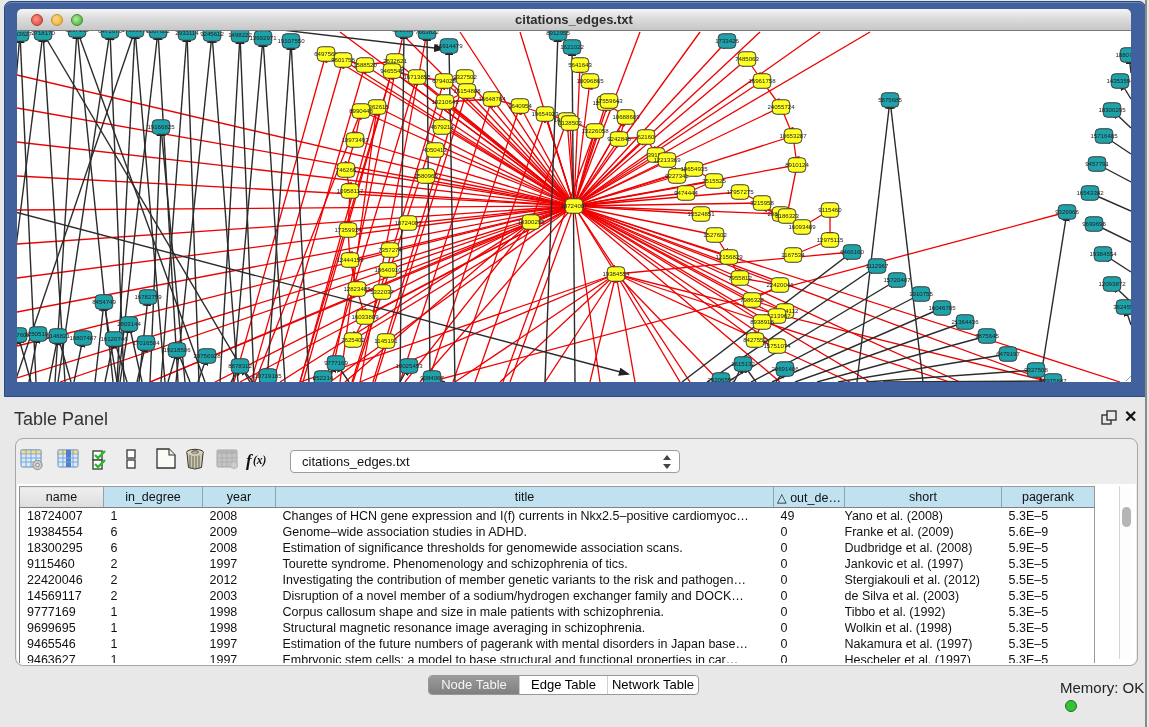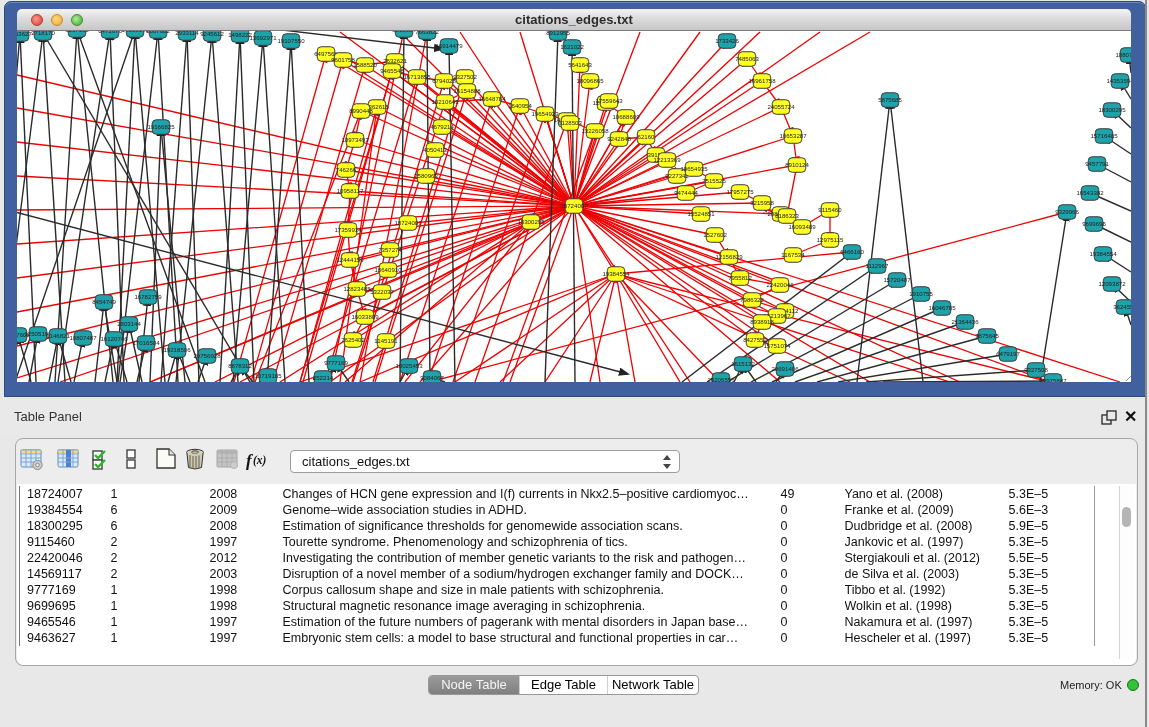--- a/index.html
+++ b/index.html
@@ -8,21 +8,21 @@
  box-shadow:inset 0 1px 0 #6b86b8}
 #titlebar{position:absolute;left:17px;top:9px;width:1114px;height:22px;
  background:linear-gradient(#f4f4f4,#dcdcdc 45%,#c7c7c7);border-radius:5px 5px 0 0;
  border-bottom:1px solid #7a7a7a}
 #titlebar .t{text-align:center;font-size:13px;font-weight:bold;color:#2c2c2c;
  line-height:22px}
 .tl{position:absolute;top:5px;width:12px;height:12px;border-radius:50%}
 #canvas{position:absolute;left:17px;top:31px;width:1114px;height:351px;
  background:#fff;overflow:hidden}
 #tp-head{position:absolute;left:0;top:399px;width:1145px;height:35px;background:#e9e9e9}
-#tp-head .t{position:absolute;left:14px;top:10px;font-size:13px;color:#333}
+#tp-head .t{position:absolute;left:14px;top:10px;font-size:18px;color:#333}
 #panel{position:absolute;left:15px;top:438px;width:1123px;height:228px;
  background:#ededed;border:1px solid #a6a6a6;border-radius:8px}
 #tblbg{position:absolute;left:1px;top:45px;width:1119px;height:181px;background:#fff;
  border-radius:0 0 7px 7px}
 #dd{position:absolute;left:274px;top:11px;width:390px;height:23px;background:#fff;
  border:1px solid #9c9c9c;border-radius:4px;font-size:13px;color:#111;
  line-height:21px;padding-left:11px}
 #tbl{position:absolute;left:3px;top:47px;width:1077px;height:177px;overflow:hidden}
 table{border-collapse:collapse;table-layout:fixed;width:1076px;font-size:12.5px;color:#111;
  border-left:1px solid #777;border-right:1px solid #999}
@@ -37,21 +37,21 @@
 #sbar{position:absolute;left:1103px;top:47px;width:14px;height:173px;background:#fdfdfd;
  border-left:1px solid #d5d5d5}
 #sbar .th{position:absolute;left:2px;top:21px;width:9px;height:20px;background:#b5b5b5;
  border-radius:5px}
 #tabs{position:absolute;left:428px;top:675px;height:20px;border:1px solid #989898;
  border-radius:4px;background:#fff;display:flex;font-size:13px;line-height:18px;
  overflow:hidden}
 #tabs div{padding:0;text-align:center}
 #tabs .sel{background:linear-gradient(#9a9a9a,#7f7f7f);color:#f5f5f5}
 #tabs .sep{border-left:1px solid #cfcfcf}
-#mem{position:absolute;left:1060px;top:679px;font-size:11px;color:#222}
+#mem{position:absolute;left:1060px;top:679px;font-size:15px;color:#222}
 #mem .dot{display:inline-block;width:12px;height:12px;border-radius:50%;
  background:#35c235;border:1px solid #1d6e1d;vertical-align:-2px;margin-left:5px}
 #rborder{position:absolute;left:1145px;top:0;width:2px;height:727px;background:#8a8a8a}
 </style></head><body>
 <div id="winframe"></div>
 <div id="titlebar">
     <div class="t">citations_edges.txt</div>
  <div class="tl" style="left:14px;background:radial-gradient(circle at 4px 4px,#f79a90,#ec6255 55%,#cf4437);border:1px solid #b33a2f"></div>
  <div class="tl" style="left:34px;background:radial-gradient(circle at 4px 4px,#fcd789,#f5bd4f 55%,#dd9e33);border:1px solid #c08e2c"></div>
  <div class="tl" style="left:54px;background:radial-gradient(circle at 4px 4px,#b7e9a2,#69c957 55%,#48a437);border:1px solid #3f8d31"></div>
@@ -954,37 +954,46 @@
 </svg>
  <div id="dd">citations_edges.txt
    <svg width="10" height="14" style="position:absolute;right:7px;top:4px">
      <path d="M5 0 L9 5 H1 z" fill="#444"></path>
         <path d="M5 14 L9 9 H1 z" fill="#444"></path>
       </svg>
  </div>
  <div id="tbl">
       <table>
   <tbody>
+          <tr>
+            <th class="c1">name</th>
+            <th class="c2">in_degree</th>
+            <th class="c3">year</th>
+      <th class="c4">title</th>
+            <th class="c5">△ out_de…</th>
+      <th class="c6">short</th>
+            <th class="c7">pagerank</th>
+          </tr>
   <tr>
             <td class="c1">18724007</td>
             <td class="c2">1</td>
             <td class="c3">2008</td>
             <td class="c4">Changes of HCN gene expression and I(f) currents in Nkx2.5–positive cardiomyoc…</td>
             <td class="c5">49</td>
             <td class="c6">Yano et al. (2008)</td>
             <td class="c7">5.3E–5</td>
           </tr>
           <tr>
             <td class="c1">19384554</td>
             <td class="c2">6</td>
             <td class="c3">2009</td>
             <td class="c4">Genome–wide association studies in ADHD.</td>
             <td class="c5">0</td>
             <td class="c6">Franke et al. (2009)</td>
-            <td class="c7">5.6E–3</td>
+            <td class="c7">5.6E–9</td>
           </tr>
           <tr>
             <td class="c1">18300295</td>
             <td class="c2">6</td>
             <td class="c3">2008</td>
             <td class="c4">Estimation of significance thresholds for genomewide association scans.</td>
             <td class="c5">0</td>
             <td class="c6">Dudbridge et al. (2008)</td>
             <td class="c7">5.9E–5</td>
           </tr>

